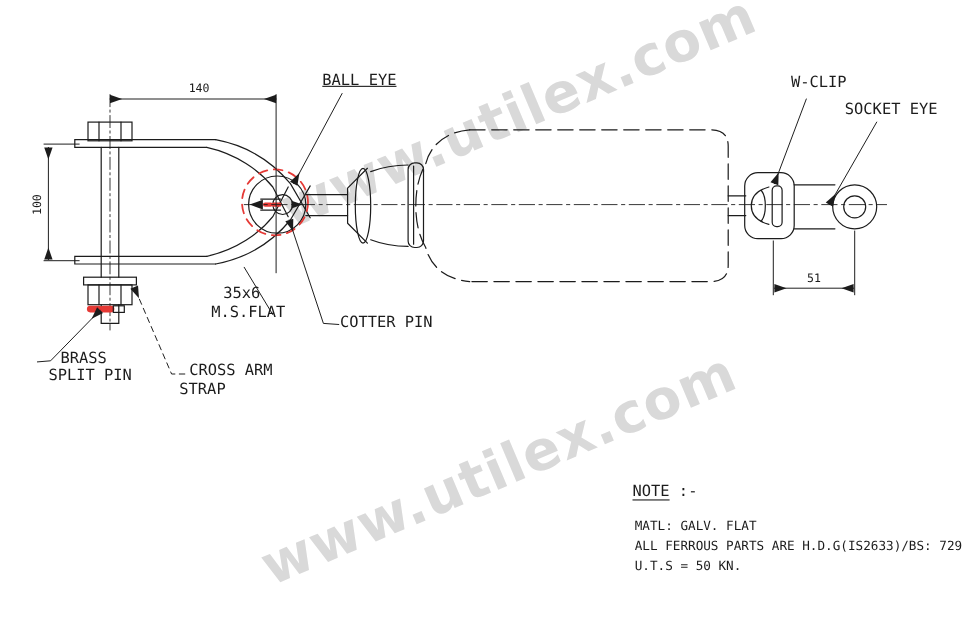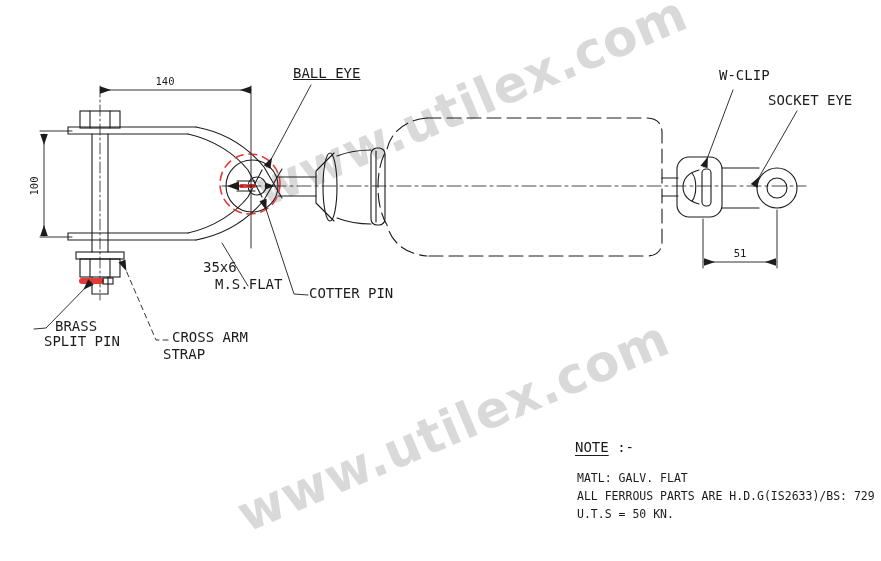--- a/index.html
+++ b/index.html
@@ -151,28 +151,28 @@
         <line x1="733" y1="90" x2="704" y2="167" marker-end="url(#arr)"></line>
         <line x1="797" y1="111" x2="754" y2="186" marker-end="url(#arr)"></line>
       </g>
     </g>
   </svg>
 
   <div class="lbl" style="left:293px;top:66px;text-decoration:underline;">BALL EYE</div>
   <div class="lbl" style="left:719px;top:68px;">W-CLIP</div>
   <div class="lbl" style="left:768px;top:93px;">SOCKET EYE</div>
   <div class="lbl" style="left:203px;top:260px;">35x6</div>
-  <div class="lbl" style="left:192px;top:277px;margin-left:23px;">M.S.FLAT</div>
+  <div class="lbl" style="left:192px;top:277px;">M.S.FLAT</div>
   <div class="lbl" style="left:309px;top:286px;">COTTER PIN</div>
   <div class="lbl" style="left:55px;top:319px;">BRASS</div>
   <div class="lbl" style="left:44px;top:334px;">SPLIT PIN</div>
   <div class="lbl" style="left:172px;top:330px;">CROSS ARM</div>
   <div class="lbl" style="left:163px;top:347px;">STRAP</div>
 
-  <div class="dim" style="left:145px;top:75px;width:40px;text-align:center;">140</div>
+  <div class="dim" style="left:161px;top:75px;width:40px;text-align:center;">140</div>
   <div class="dim dim-rot" style="left:17px;top:180px;width:34px;">100</div>
   <div class="dim" style="left:727px;top:247px;width:26px;">51</div>
 
   <div class="note-title" style="left:575px;top:439px;">
     <span class="u">NOTE</span>
     <span>:-</span>
   </div>
   <div class="note-line" style="left:577px;top:471px;">MATL: GALV. FLAT</div>
   <div class="note-line" style="left:577px;top:489px;">ALL FERROUS PARTS ARE H.D.G(IS2633)/BS: 729</div>
   <div class="note-line" style="left:577px;top:507px;">U.T.S = 50 KN.</div>

